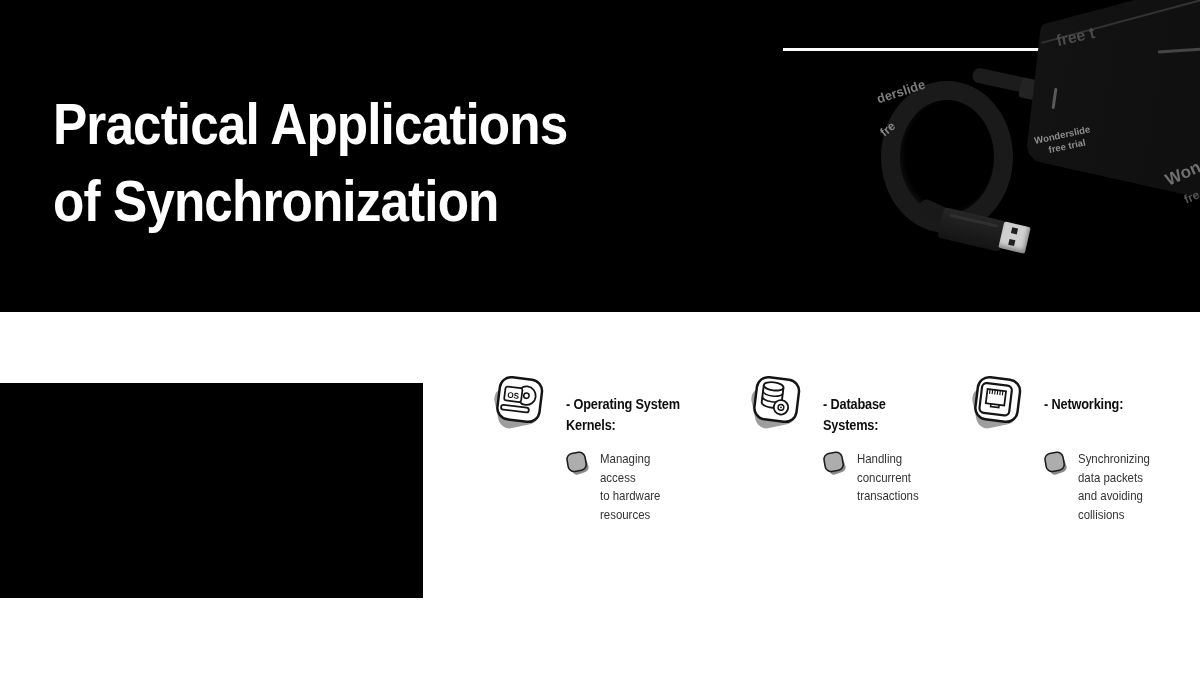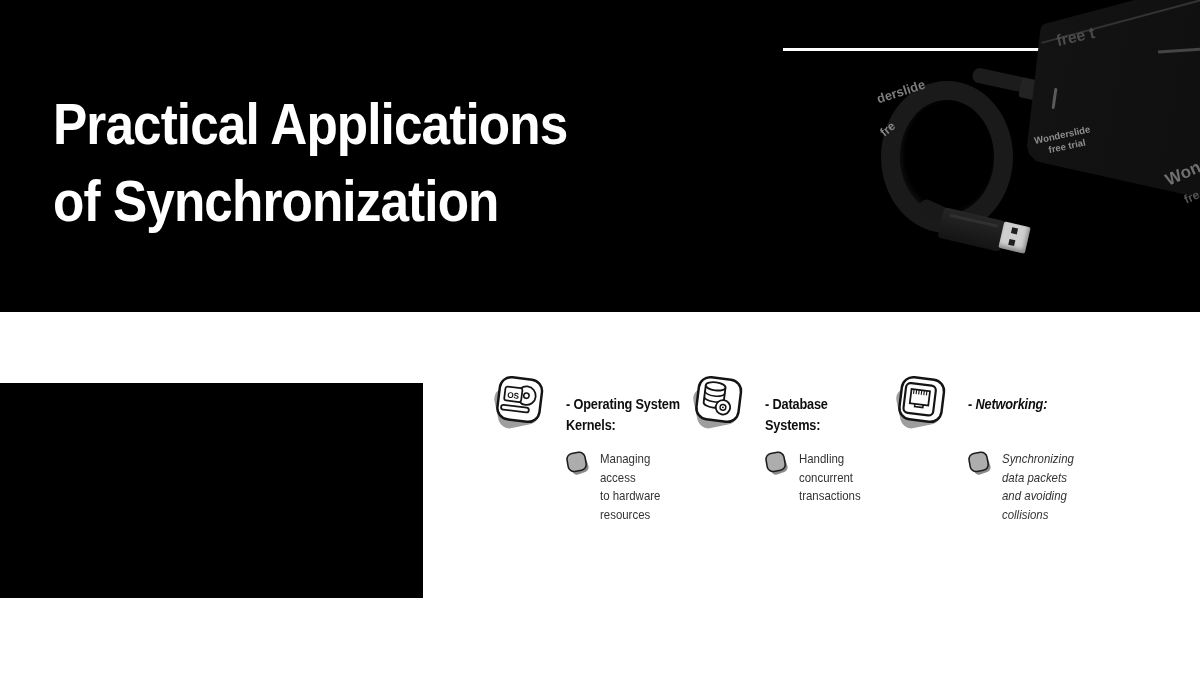--- a/index.html
+++ b/index.html
@@ -49,21 +49,21 @@
   .wm-drive-corner{ left:385px; top:164px; font-size:17px; color:#707070; transform:rotate(-24deg); }
   .wm-drive-corner2{ left:404px; top:190px; font-size:12px; color:#555; transform:rotate(-24deg); }
   .wm-cable-upper { left:96px; top:84px; font-size:13px; color:#7e7e7e; transform:rotate(-18deg); }
   .wm-cable-left  { left:100px; top:122px; font-size:12px; color:#868686; transform:rotate(-40deg); }
 
   
   .black-panel { position:absolute; left:0; top:383px; width:423px; height:215px; background:#000; }
 
   
   .column { position:absolute; top:370px; width:215px; height:210px; }
-  .col-1 { left:488px; } .col-2 { left:687px; } .col-3 { left:890px;font-style:italic; }
+  .col-1 { left:488px; } .col-2 { left:745px; } .col-3 { left:966px; }
   .col-icon { position:absolute; left:0; top:0; width:62px; height:62px; display:block; }
   .col-heading { position:absolute; left:78px; top:24px; width:150px;
                  font-size:15px; font-weight:700; line-height:20.5px; color:#0e0e0e;
                  transform:scaleX(0.85); transform-origin:top left; letter-spacing:-0.2px; white-space:nowrap; }
   .bullet-icon { position:absolute; left:76px; top:79px; width:27px; height:27px; display:block; }
   .bullet-text { position:absolute; left:112px; top:80px; width:120px;
                  font-size:13px; font-weight:400; line-height:18.5px; color:#333;
                  transform:scaleX(0.88); transform-origin:top left; white-space:nowrap; }
 </style>
 </head>

